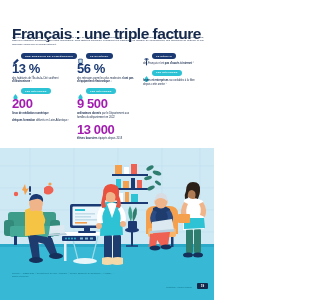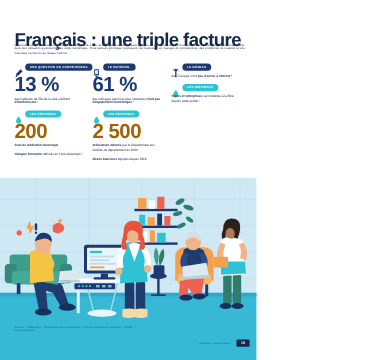--- a/index.html
+++ b/index.html
@@ -38,25 +38,25 @@
   .pill{
     display:inline-flex;align-items:center;justify-content:center;
     height:6px;padding:0 4px;border-radius:3px;
     font-size:2.4px;font-weight:bold;letter-spacing:.25px;
     color:#ffffff;white-space:nowrap;text-transform:uppercase;
   }
   .pill.navy{background:#1b3a73;}
   .pill.teal{background:#2ec3d4;}
 
   .big{
-    font-size:17px;line-height:1;font-weight:bold;
+    font-size:13px;line-height:1;font-weight:bold;
     letter-spacing:-0.4px;margin:1px 0 1.5px 0;
   }
   .big.navy{color:#1b3a73;}
-  .big.teal{color:#a16207;}
+  .big.teal{color:#a21caf;}
 
   .cap{font-size:2.6px;line-height:1.5;color:#20304d;width:58px;}
   .cap b{font-weight:bold;color:#14284b;}
 
   
   .illus{position:absolute;left:0;top:148px;width:214px;height:152px;overflow:hidden;}
   .ill-svg{display:block;width:214px;height:152px;}
 
   
   .footnote{
@@ -114,34 +114,35 @@
     <div class="col c2">
         <div class="block">
           <div class="badgerow">
             <span class="bicon"><svg viewBox="0 0 10 12" width="7" height="8">
                 <rect x="2" y="1" width="6" height="8" rx="1" fill="#1b3a73"></rect>
                 <rect x="3" y="2.2" width="4" height="5" fill="#cfe9f4"></rect>
                 <rect x="3.4" y="9.6" width="3.2" height="1.4" rx=".6" fill="#1b3a73"></rect>
               </svg></span>
             <span class="pill navy">Le matériel</span>
           </div>
-          <div class="big navy">61 %</div>
+          <div class="big navy">56 %</div>
           <div class="cap"><span>des ménages parmi les plus modestes </span><b>n'ont pas d'équipement électronique</b><span> ³</span></div>
         </div>
         <div class="block">
           <div class="badgerow">
             <span class="bicon"><svg viewBox="0 0 10 12" width="7" height="8">
                 <path d="M5 1.5C6.9 4 8.2 5.4 8.2 7.2A3.2 3.2 0 0 1 1.8 7.2C1.8 5.4 3.1 4 5 1.5z" fill="#2ec3d4"></path>
               </svg></span>
             <span class="pill teal">Les réponses</span>
           </div>
-          <div class="big teal">2 500</div>
+          <div class="big teal">9 500</div>
           <div class="cap"><b>ordinateurs donnés</b><span> par le Département aux familles du département en 2022</span></div>
         </div>
         <div class="block">
+          <div class="big teal">13 000</div>
           <div class="cap"><b>élèves boursiers</b><span> équipés depuis 2018</span></div>
         </div>
       </div>
     <div class="col c3">
         <div class="block">
           <div class="badgerow">
             <span class="bicon"><svg viewBox="0 0 10 12" width="7" height="8">
                 <rect x="4.2" y="4" width="1.6" height="7" fill="#1b3a73"></rect>
                 <circle cx="5" cy="2.6" r="1.7" fill="#1b3a73"></circle>
                 <path d="M1.6 2.2A4.6 4.6 0 0 1 5 .8" stroke="#1b3a73" stroke-width="1" fill="none"></path>

